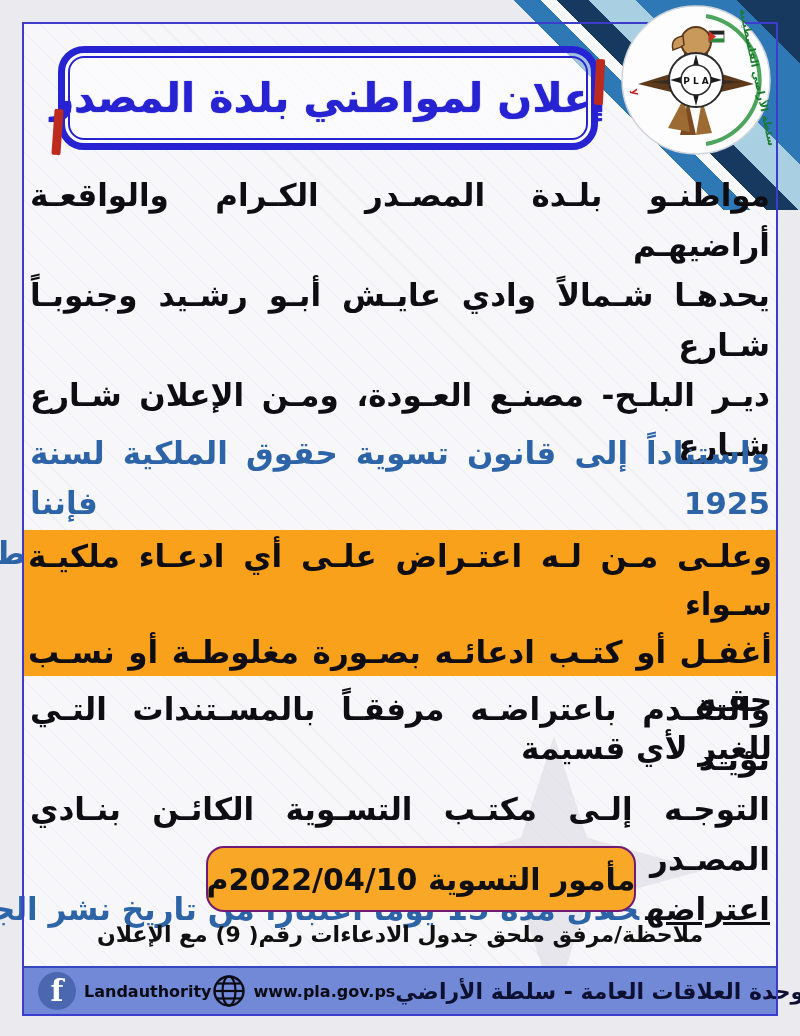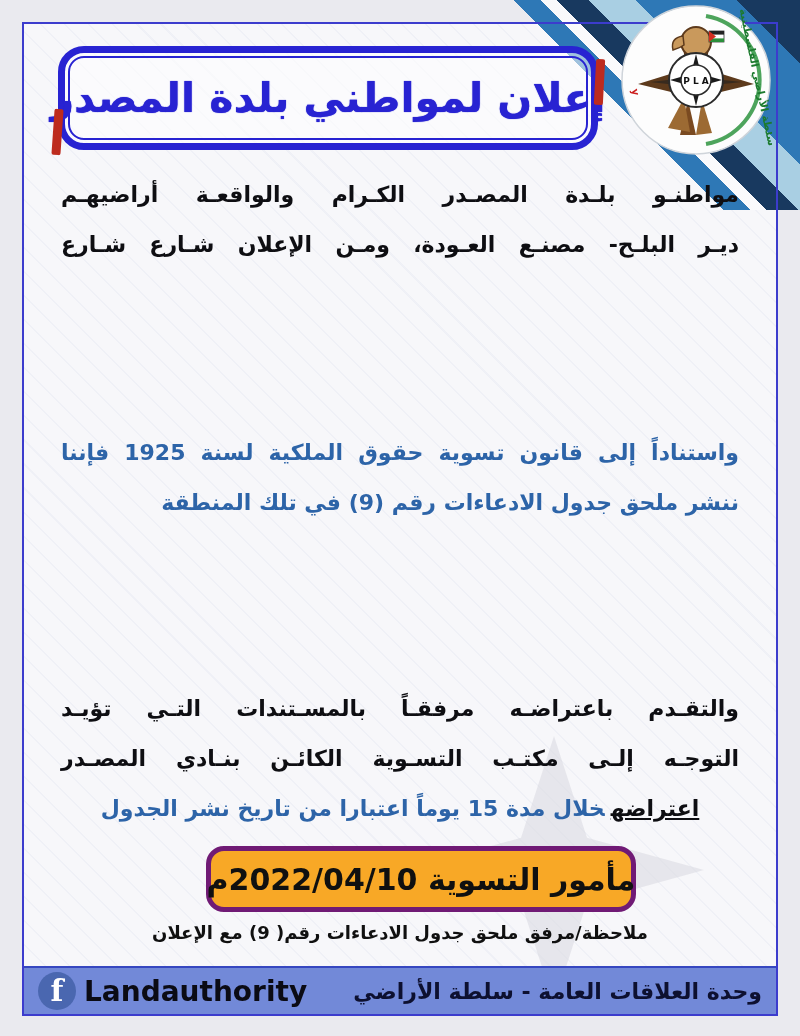--- a/index.html
+++ b/index.html
@@ -64,59 +64,59 @@
   .red-mark{position:absolute;width:9px;background:#bd2b1e;border-radius:2px;}
   .red-mark.left{left:-12px;top:56px;height:46px;transform:rotate(4deg);}
   .red-mark.right{right:-13px;top:6px;height:46px;transform:rotate(3deg);}
 
   
   .logo{position:absolute;left:620px;top:4px;width:152px;height:152px;z-index:7;}
 
   
   .tblock{position:absolute;left:0;right:0;}
   .tline{
-    padding:0 37px;font-weight:bold;color:#0e0e12;
-    font-size:22px;line-height:50px;white-space:nowrap;
+    padding:0 6px;font-weight:bold;color:#0e0e12;
+    font-size:31px;line-height:50px;white-space:nowrap;
     text-align:right;
   }
   .tline.just{white-space:normal;text-align:justify;text-align-last:justify;}
   .tline.center{text-align:center;}
   .blue{color:#2d64a8;text-align:right;}
   .band{
     position:absolute;left:-2px;right:-2px;top:506px;height:146px;
     background:#f9a11b;padding-top:2px;box-sizing:border-box;
   }
   .band .tline{line-height:48px;}
 
   .datebox{
     position:absolute;left:182px;top:822px;width:430px;height:66px;
-    background:#f8a826;border:5px solid #701a75;border-radius:18px;
+    background:#f8a826;border:2px solid #701a75;border-radius:18px;
     display:flex;align-items:center;justify-content:center;box-sizing:border-box;
   }
   .datebox span{font-size:30px;font-weight:bold;color:#101010;white-space:nowrap;}
 
   .note{
     position:absolute;left:0;right:0;top:898px;text-align:center;
-    font-size:18px;font-weight:bold;color:#101010;
+    font-size:22px;font-weight:bold;color:#101010;
   }
 
   
   .footer{
     position:absolute;left:-2px;right:-2px;bottom:-2px;height:50px;
     background:#7289d8;border:2px solid #3647c0;box-sizing:border-box;
     display:flex;align-items:center;justify-content:space-between;
     padding:0 14px;direction:ltr;
   }
   .fgroup{display:flex;align-items:center;gap:8px;}
   .fb-circle{
     width:38px;height:38px;border-radius:50%;background:#4a67b0;
     color:#ffffff;display:flex;align-items:center;justify-content:center;
     font-weight:bold;font-size:30px;line-height:38px;font-family:"DejaVu Serif",serif;
   }
-  .flabel{font-size:28px;font-weight:bold;color:#0b0b14;white-space:nowrap;}
+  .flabel{font-size:16px;font-weight:bold;color:#0b0b14;white-space:nowrap;}
   .funit{font-size:22px;font-weight:bold;color:#0d1030;direction:rtl;white-space:nowrap;}
 </style>
 </head>
 <body>
 
 <div class="page">
 
   <div class="frame-bg"></div>
   <div class="stripes"></div>
 
@@ -127,47 +127,63 @@
     <div class="stamp">
       <div class="stamp-inner">
         <div class="stamp-title">إعلان لمواطني بلدة المصدر</div>
       </div>
       <div class="red-mark left"></div>
       <div class="red-mark right"></div>
     </div>
 
     <div class="tblock" style="top:146px;">
       <div class="tline just">مواطنـو بلـدة المصـدر الكـرام والواقعـة أراضيهـم</div>
+      <div class="tline just">يحدهـا شـمالاً وادي عايـش أبـو رشـيد وجنوبـاً شـارع</div>
       <div class="tline just">ديـر البلـح- مصنـع العـودة، ومـن الإعلان شـارع شـارع</div>
     </div>
 
     <div class="tblock" style="top:404px;">
       <div class="tline just blue">واستناداً إلى قانون تسوية حقوق الملكية لسنة 1925 فإننا</div>
       <div class="tline blue">ننشر ملحق جدول الادعاءات رقم (9) في تلك المنطقة</div>
     </div>
 
+    <div class="band">
+      <div class="tline just">وعلـى مـن لـه اعتـراض علـى أي ادعـاء ملكيـة سـواء</div>
+      <div class="tline just">أغفـل أو كتـب ادعائـه بصـورة مغلوطـة أو نسـب حقـه</div>
+      <div class="tline">للغير لأي قسيمة</div>
+    </div>
 
     <div class="tblock" style="top:660px;">
       <div class="tline just">والتقـدم باعتراضـه مرفقـاً بالمسـتندات التـي تؤيـد</div>
       <div class="tline just">التوجـه إلـى مكتـب التسـوية الكائـن بنـادي المصـدر</div>
       <div class="tline center">
         <span style="margin-left:6px;text-decoration:underline;">اعتراضه</span><span class="blue">خلال مدة 15 يوماً اعتبارا من تاريخ نشر الجدول</span>
       </div>
     </div>
 
     <div class="datebox">
       <span>مأمور التسوية 2022/04/10م</span>
     </div>
 
     <div class="note">ملاحظة/مرفق ملحق جدول الادعاءات رقم( 9) مع الإعلان</div>
 
     <div class="footer">
       <div class="fgroup">
         <div class="fb-circle">f</div>
         <span class="flabel">Landauthority</span>
+      </div>
+      <div class="fgroup">
+        <svg width="34" height="34" viewBox="0 0 34 34">
+          <circle cx="17" cy="17" r="14.5" fill="none" stroke="#0b0b14" stroke-width="2.4"></circle>
+          <ellipse cx="17" cy="17" rx="6.5" ry="14.5" fill="none" stroke="#0b0b14" stroke-width="2.2"></ellipse>
+          <line x1="2.5" y1="17" x2="31.5" y2="17" stroke="#0b0b14" stroke-width="2.2"></line>
+          <line x1="4.5" y1="9.5" x2="29.5" y2="9.5" stroke="#0b0b14" stroke-width="2.2"></line>
+          <line x1="4.5" y1="24.5" x2="29.5" y2="24.5" stroke="#0b0b14" stroke-width="2.2"></line>
+        </svg>
+        <span class="flabel">www.pla.gov.ps</span>
       </div>
       <span class="funit">وحدة العلاقات العامة - سلطة الأراضي</span>
     </div>
   </div>
 
   <div class="frame-line"></div>
 
   <div class="logo">
     <svg width="152" height="152" viewBox="0 0 152 152">
       <circle cx="76" cy="76" r="74" fill="#fdfdfd" stroke="#cfd4da" stroke-width="1.5"></circle>

